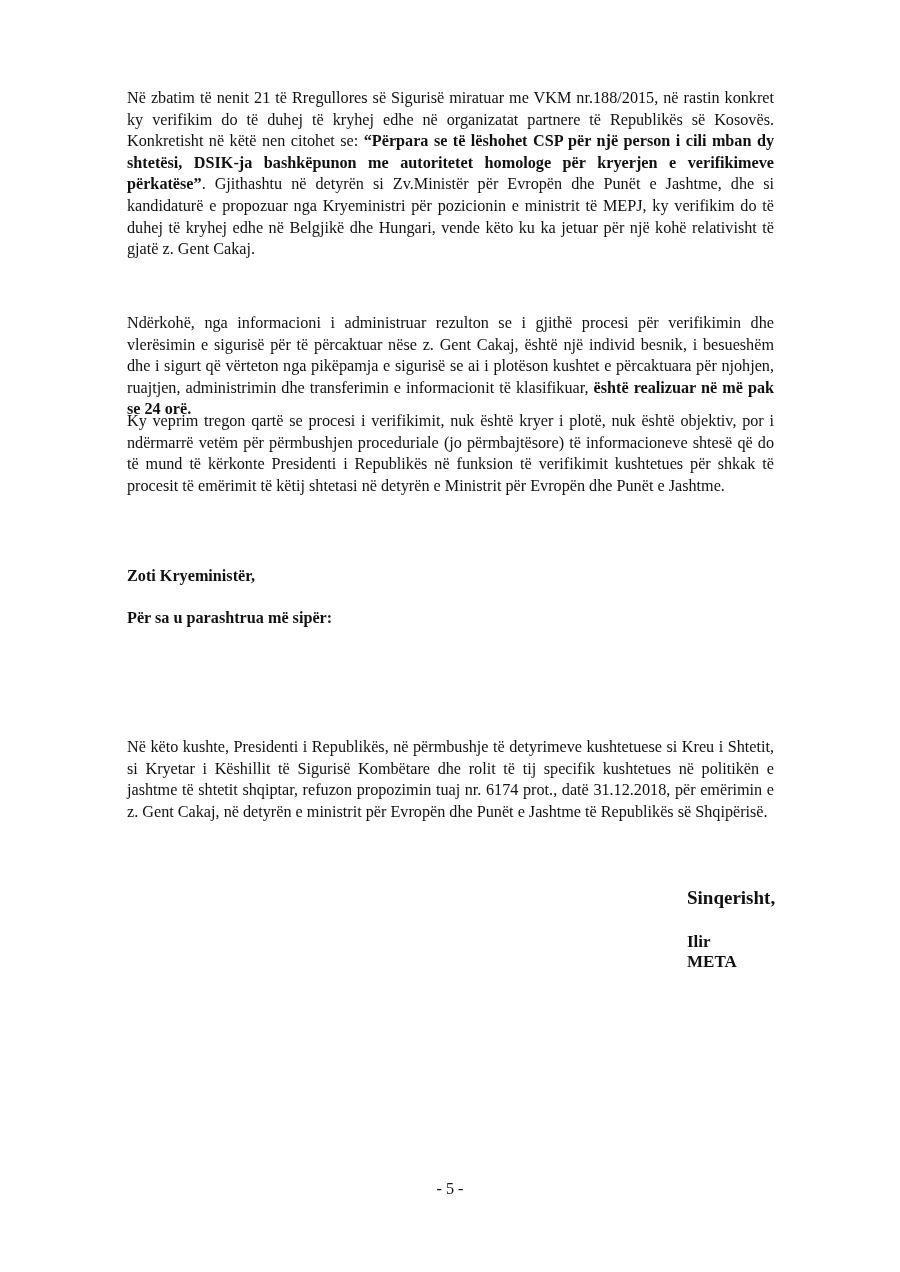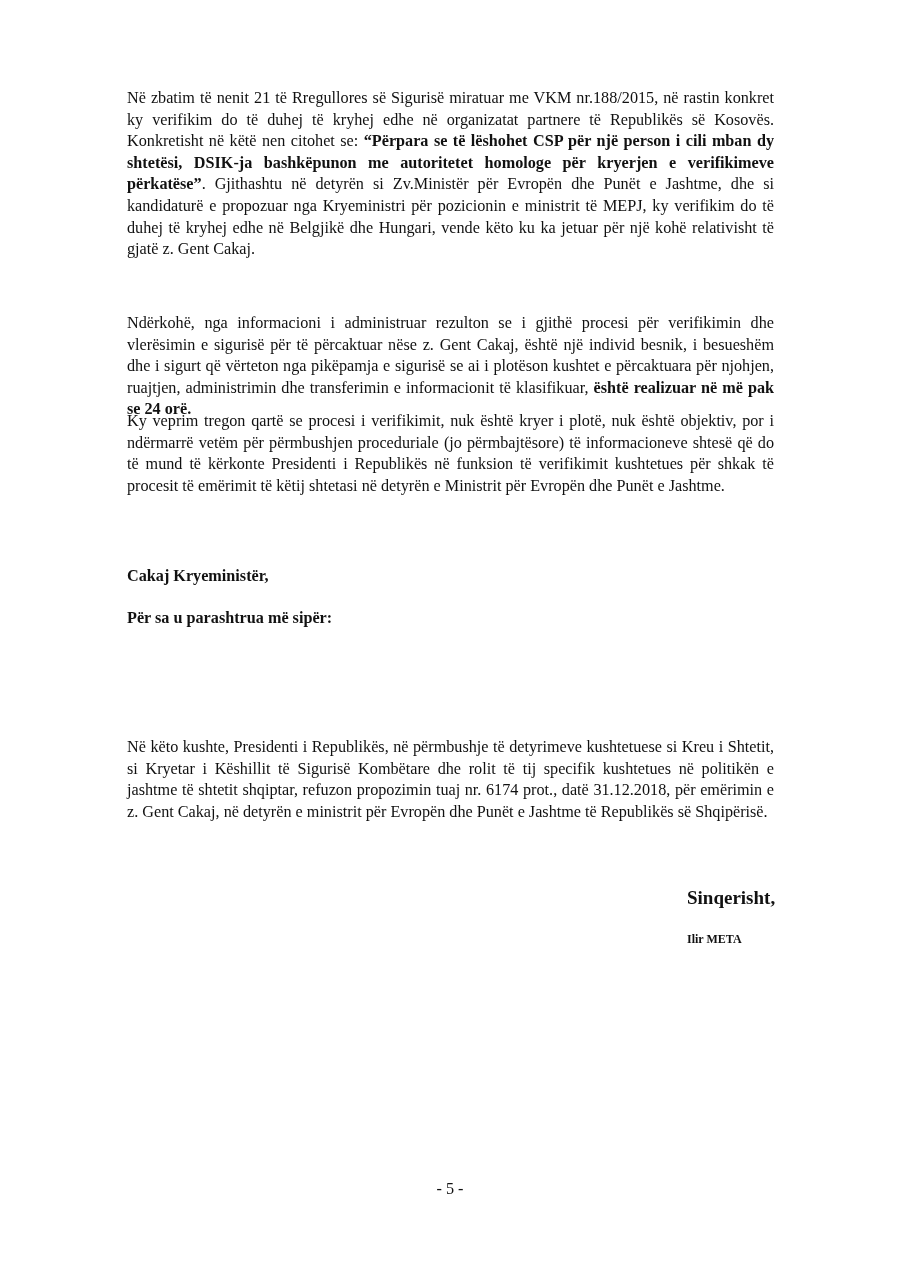--- a/index.html
+++ b/index.html
@@ -14,34 +14,34 @@
     }
     .para b { font-weight: bold; }
     .p1 { top: 88px; }
     .p2 { top: 296px; margin-top: 17px; }
     .p3 { top: 411px; }
     .salutation { position: absolute; left: 127px; top: 567px; font-size: 16.2px; font-weight: bold; margin: 0; }
     .intro { position: absolute; left: 127px; top: 609px; font-size: 16.2px; margin: 0; font-weight: bold; }
     .p4 { top: 651px; }
     .p5 { top: 737px; }
     .closing { position: absolute; left: 687px; top: 887px; font-size: 19px; font-weight: bold; margin: 0; }
-    .signature { position: absolute; left: 687px; top: 932px; font-size: 12px; font-weight: bold; margin: 0; }
+    .signature { position: absolute; left: 687px; top: 932px; font-size: 17px; font-weight: bold; margin: 0; }
     .page-number { position: absolute; left: 0; width: 900px; top: 1180px; text-align: center; font-size: 16.2px; margin: 0; }
   </style>
 </head>
 <body>
 
 <div class="page">
   <p class="para p1"><span>Në zbatim të nenit 21 të Rregullores së Sigurisë miratuar me VKM nr.188/2015, në rastin konkret ky verifikim do të duhej të kryhej edhe në organizatat partnere të Republikës së Kosovës. Konkretisht në këtë nen citohet se: </span><b>“Përpara se të lëshohet CSP për një person i cili mban dy shtetësi, DSIK-ja bashkëpunon me autoritetet homologe për kryerjen e verifikimeve përkatëse”</b><span>. Gjithashtu në detyrën si Zv.Ministër për Evropën dhe Punët e Jashtme, dhe si kandidaturë e propozuar nga Kryeministri për pozicionin e ministrit të MEPJ, ky verifikim do të duhej të kryhej edhe në Belgjikë dhe Hungari, vende këto ku ka jetuar për një kohë relativisht të gjatë z. Gent Cakaj.</span></p>
 
   <p class="para p2"><span>Ndërkohë, nga informacioni i administruar rezulton se i gjithë procesi për verifikimin dhe vlerësimin e sigurisë për të përcaktuar nëse z. Gent Cakaj, është një individ besnik, i besueshëm dhe i sigurt që vërteton nga pikëpamja e sigurisë se ai i plotëson kushtet e përcaktuara për njohjen, ruajtjen, administrimin dhe transferimin e informacionit të klasifikuar, </span><b>është realizuar në më pak se 24 orë.</b></p>
 
   <p class="para p3">Ky veprim tregon qartë se procesi i verifikimit, nuk është kryer i plotë, nuk është objektiv, por i ndërmarrë vetëm për përmbushjen proceduriale (jo përmbajtësore)  të informacioneve shtesë që do të mund të kërkonte Presidenti i Republikës në funksion të verifikimit kushtetues për shkak të procesit të emërimit të këtij shtetasi në detyrën e Ministrit për Evropën dhe Punët e Jashtme.</p>
 
-  <p class="salutation">Cakaj Kryeministër,</p>
+  <p class="salutation">Zoti Kryeministër,</p>
 
   <p class="intro">Për sa u parashtrua më sipër:</p>
 
 
   <p class="para p5">Në këto kushte, Presidenti i Republikës, në përmbushje të detyrimeve kushtetuese si Kreu i Shtetit, si Kryetar i Këshillit të Sigurisë Kombëtare dhe rolit të tij specifik kushtetues në politikën e jashtme të shtetit shqiptar, refuzon propozimin tuaj nr. 6174 prot., datë 31.12.2018, për emërimin e z. Gent Cakaj, në detyrën e ministrit për Evropën dhe Punët e Jashtme të Republikës së Shqipërisë.</p>
 
   <p class="closing">Sinqerisht,</p>
 
   <p class="signature">Ilir META</p>
 

